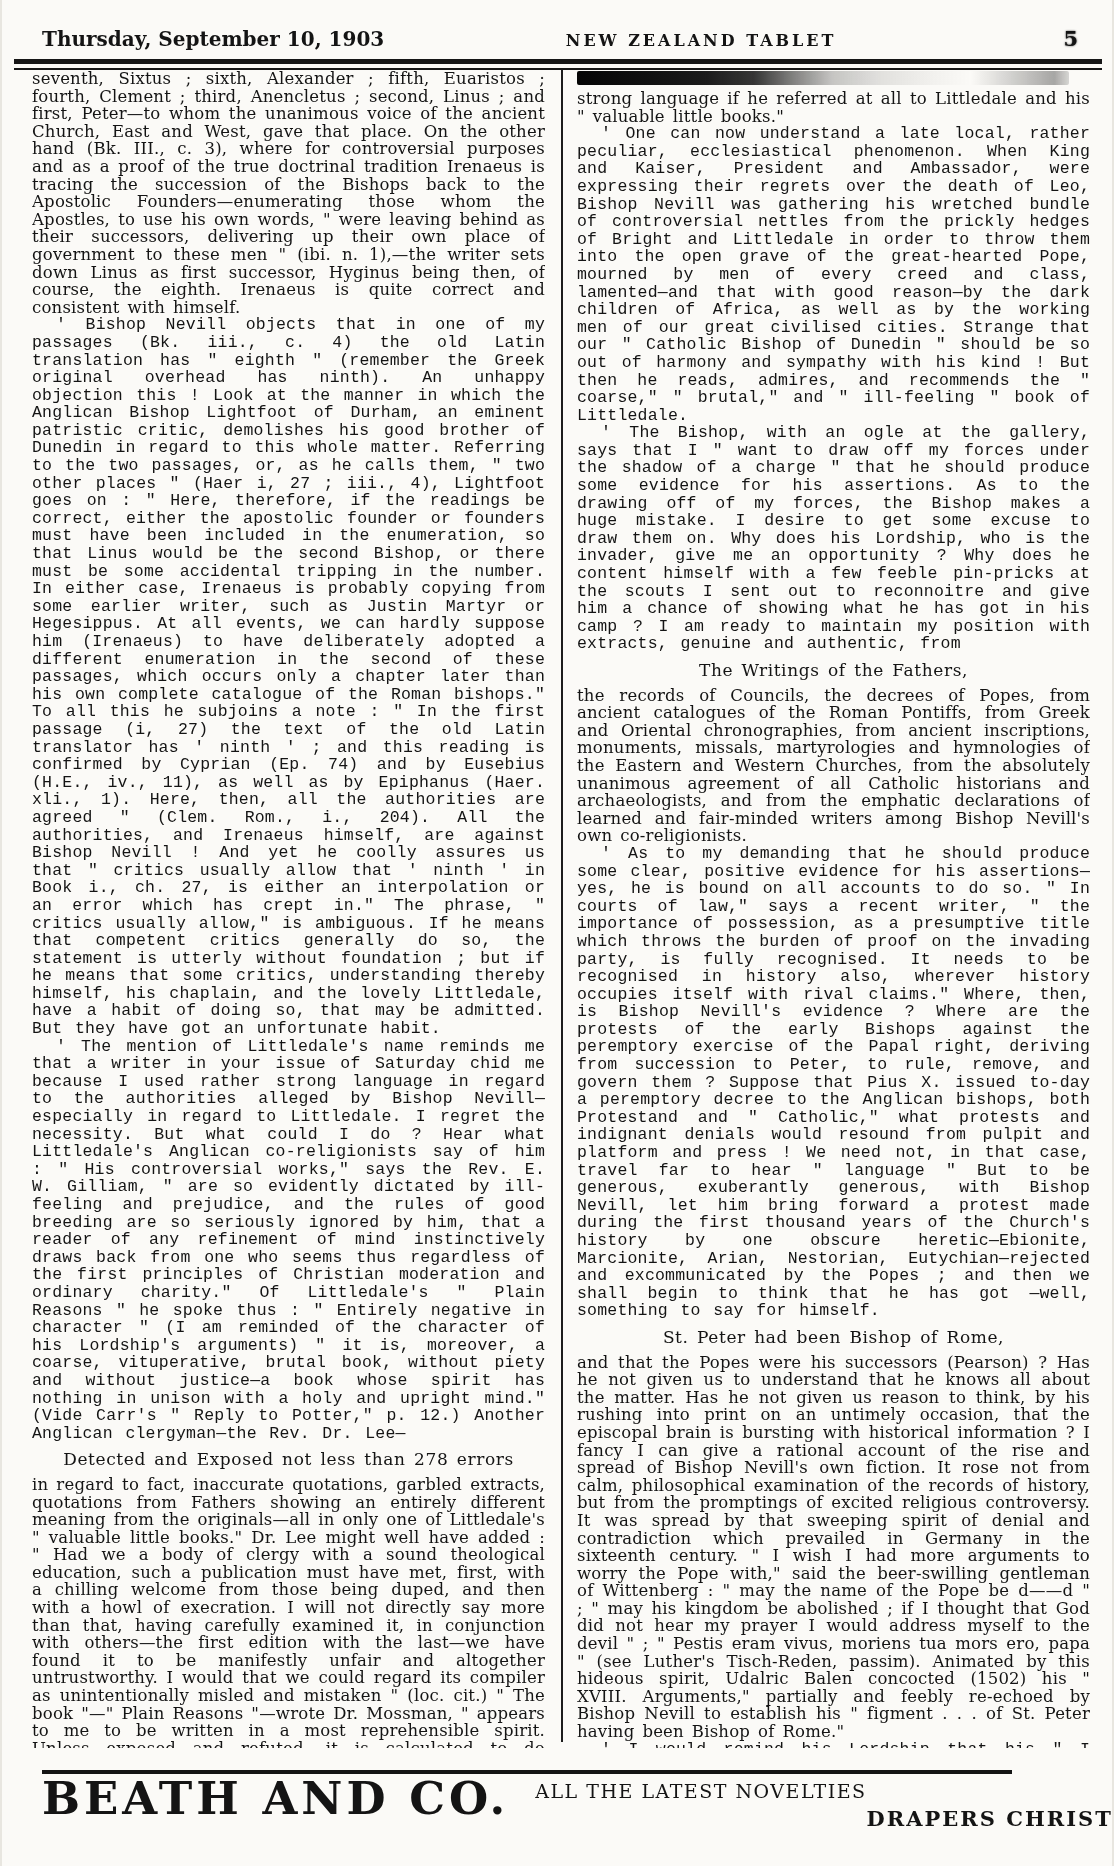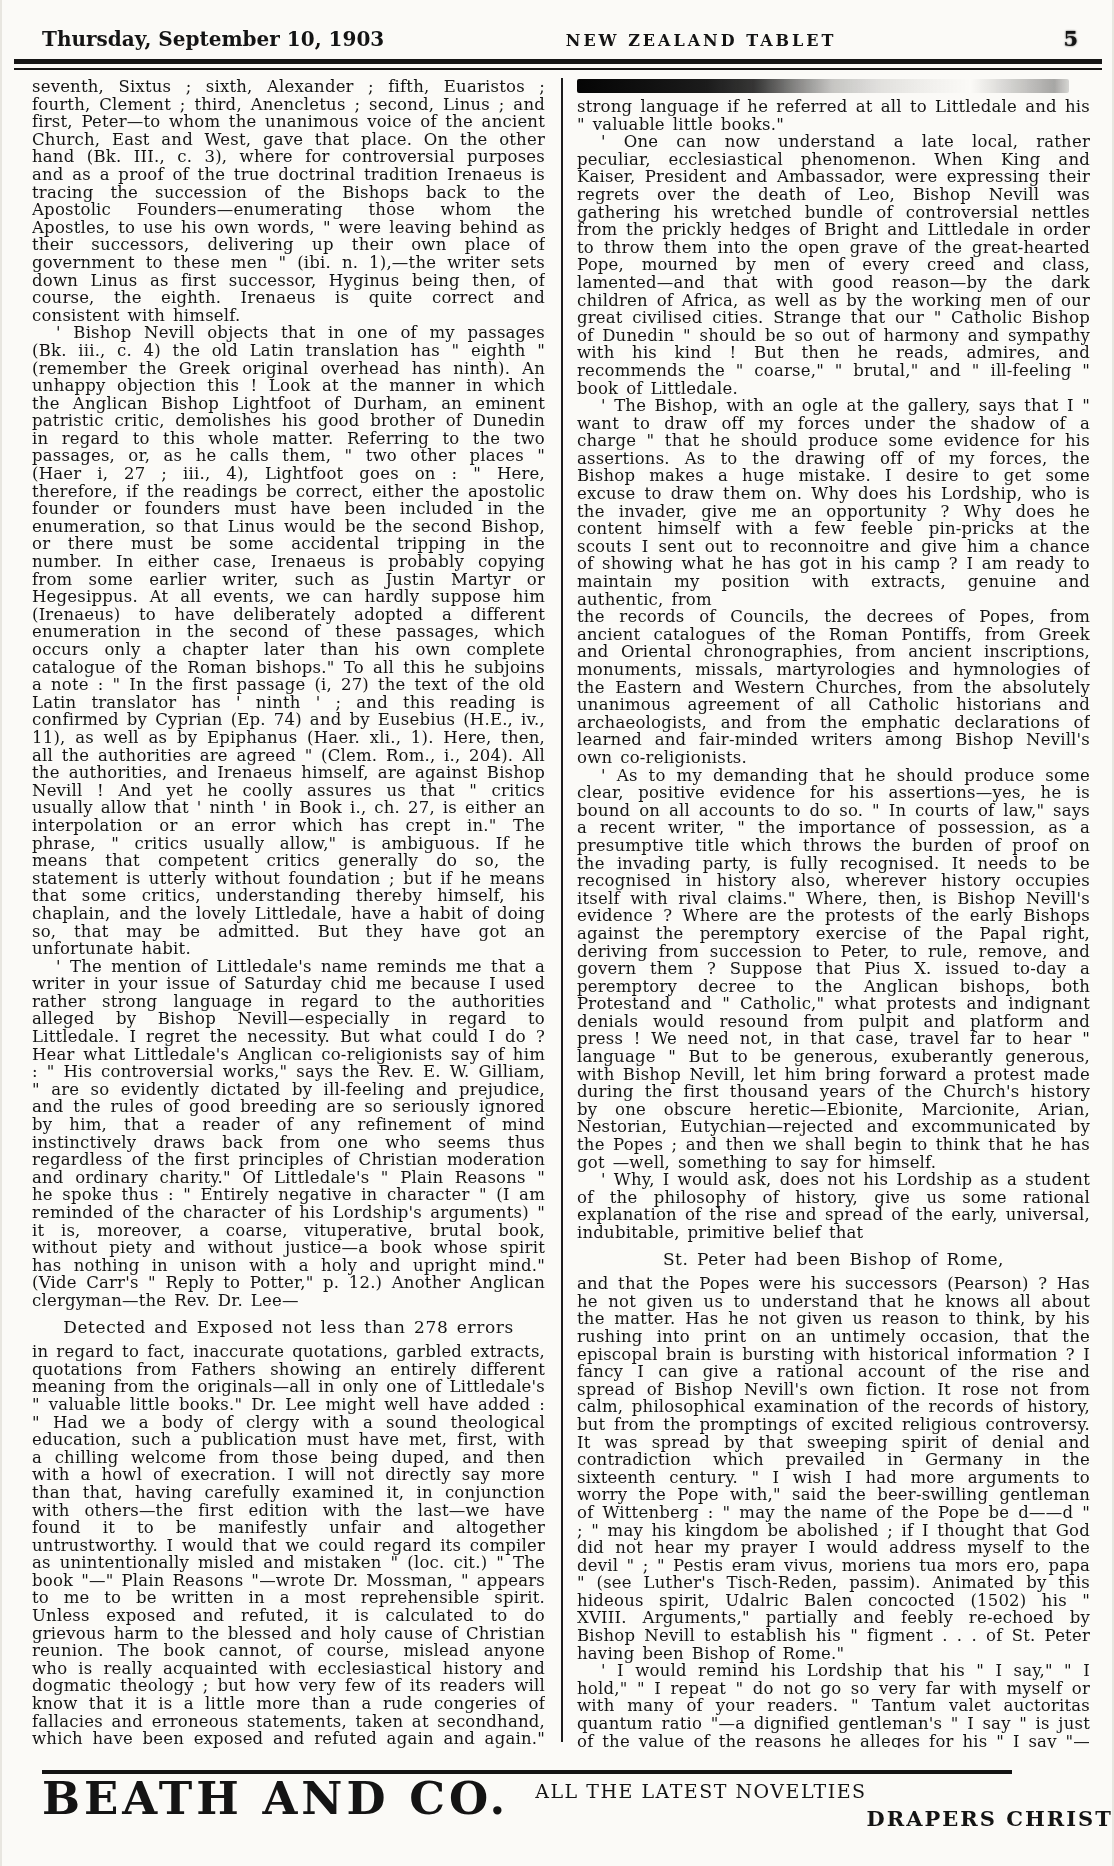--- a/index.html
+++ b/index.html
@@ -42,40 +42,40 @@
   .rule-double {
     margin: 4px 10px 0 12px;
     border-top: 5px solid #161616;
     border-bottom: 2px solid #161616;
     height: 4px;
   }
   
   .body {
     display: flex;
     height: 1678px;
-    padding: 8px 22px 0 30px;
+    padding: 0 22px 0 30px;
     overflow: hidden;
     box-sizing: border-box;
   }
   .col {
     flex: 1;
     text-align: justify;
     font-size: 16.5px;
     line-height: 17.6px;
     letter-spacing: 0.2px;
     word-spacing: 2.5px;
     overflow: hidden;
   }
   .col-divider {
     width: 2px;
     background: #1c1c1c;
     margin: 0 14px 6px 16px;
   }
   .col p.para { margin: 0; }
-  .col p.indent { text-indent: 24px; }
+  .col p.indent { text-indent: 24px; font-family: Liberation Mono, monospace; }
   .col h3.heading {
     margin: 9px 0 7px;
     font-size: 17px;
     font-weight: 400;
     text-align: center;
     letter-spacing: 0.6px;
   }
   
   .smudge {
     height: 14px;
@@ -149,23 +149,23 @@
         <h3 class="heading">Detected and Exposed not less than 278 errors</h3>
         <p class="para">in regard to fact, inaccurate quotations, garbled extracts, quotations from Fathers showing an entirely different meaning from the originals—all in only one of Littledale's " valuable little books." Dr. Lee might well have added : " Had we a body of clergy with a sound theological education, such a publication must have met, first, with a chilling welcome from those being duped, and then with a howl of execration. I will not directly say more than that, having carefully examined it, in conjunction with others—the first edition with the last—we have found it to be manifestly unfair and altogether untrustworthy. I would that we could regard its compiler as unintentionally misled and mistaken " (loc. cit.) " The book "—" Plain Reasons "—wrote Dr. Mossman, " appears to me to be written in a most reprehensible spirit. Unless exposed and refuted, it is calculated to do grievous harm to the blessed and holy cause of Christian reunion. The book cannot, of course, mislead anyone who is really acquainted with ecclesiastical history and dogmatic theology ; but how very few of its readers will know that it is a little more than a rude congeries of fallacies and erroneous statements, taken at secondhand, which have been exposed and refuted again and again." One might, in view of the sneers of Bright, and even of " the shameful garblings, misquotations, and misrepresentations " of Salmon's " Infallibility," keep his temper, but no honest man could use other than</p>
       </div>
     <div class="col-divider"></div>
     <div class="col">
       <div class="smudge"></div>
       <div>
           <p class="para">strong language if he referred at all to Littledale and his " valuable little books."</p>
           <p class="para indent">' One can now understand a late local, rather peculiar, ecclesiastical phenomenon. When King and Kaiser, President and Ambassador, were expressing their regrets over the death of Leo, Bishop Nevill was gathering his wretched bundle of controversial nettles from the prickly hedges of Bright and Littledale in order to throw them into the open grave of the great-hearted Pope, mourned by men of every creed and class, lamented—and that with good reason—by the dark children of Africa, as well as by the working men of our great civilised cities. Strange that our " Catholic Bishop of Dunedin " should be so out of harmony and sympathy with his kind ! But then he reads, admires, and recommends the " coarse," " brutal," and " ill-feeling " book of Littledale.</p>
           <p class="para indent">' The Bishop, with an ogle at the gallery, says that I " want to draw off my forces under the shadow of a charge " that he should produce some evidence for his assertions. As to the drawing off of my forces, the Bishop makes a huge mistake. I desire to get some excuse to draw them on. Why does his Lordship, who is the invader, give me an opportunity ? Why does he content himself with a few feeble pin-pricks at the scouts I sent out to reconnoitre and give him a chance of showing what he has got in his camp ? I am ready to maintain my position with extracts, genuine and authentic, from</p>
+          <h3 class="heading">The Writings of the Fathers,</h3>
           <p class="para">the records of Councils, the decrees of Popes, from ancient catalogues of the Roman Pontiffs, from Greek and Oriental chronographies, from ancient inscriptions, monuments, missals, martyrologies and hymnologies of the Eastern and Western Churches, from the absolutely unanimous agreement of all Catholic historians and archaeologists, and from the emphatic declarations of learned and fair-minded writers among Bishop Nevill's own co-religionists.</p>
           <p class="para indent">' As to my demanding that he should produce some clear, positive evidence for his assertions—yes, he is bound on all accounts to do so. " In courts of law," says a recent writer, " the importance of possession, as a presumptive title which throws the burden of proof on the invading party, is fully recognised. It needs to be recognised in history also, wherever history occupies itself with rival claims." Where, then, is Bishop Nevill's evidence ? Where are the protests of the early Bishops against the peremptory exercise of the Papal right, deriving from succession to Peter, to rule, remove, and govern them ? Suppose that Pius X. issued to-day a peremptory decree to the Anglican bishops, both Protestand and " Catholic," what protests and indignant denials would resound from pulpit and platform and press ! We need not, in that case, travel far to hear " language " But to be generous, exuberantly generous, with Bishop Nevill, let him bring forward a protest made during the first thousand years of the Church's history by one obscure heretic—Ebionite, Marcionite, Arian, Nestorian, Eutychian—rejected and excommunicated by the Popes ; and then we shall begin to think that he has got —well, something to say for himself.</p>
-          <p class="para indent">' Why, I would ask, does not his Lordship as a student of the philosophy of history, give us some rational explanation of the rise and spread of the early, universal, indubitable, primitive belief that</p>
           <h3 class="heading">St. Peter had been Bishop of Rome,</h3>
           <p class="para">and that the Popes were his successors (Pearson) ? Has he not given us to understand that he knows all about the matter. Has he not given us reason to think, by his rushing into print on an untimely occasion, that the episcopal brain is bursting with historical information ? I fancy I can give a rational account of the rise and spread of Bishop Nevill's own fiction. It rose not from calm, philosophical examination of the records of history, but from the promptings of excited religious controversy. It was spread by that sweeping spirit of denial and contradiction which prevailed in Germany in the sixteenth century. " I wish I had more arguments to worry the Pope with," said the beer-swilling gentleman of Wittenberg : " may the name of the Pope be d——d " ; " may his kingdom be abolished ; if I thought that God did not hear my prayer I would address myself to the devil " ; " Pestis eram vivus, moriens tua mors ero, papa " (see Luther's Tisch-Reden, passim). Animated by this hideous spirit, Udalric Balen concocted (1502) his " XVIII. Arguments," partially and feebly re-echoed by Bishop Nevill to establish his " figment . . . of St. Peter having been Bishop of Rome."</p>
           <p class="para indent">' I would remind his Lordship that his " I say," " I hold," " I repeat " do not go so very far with myself or with many of your readers. " Tantum valet auctoritas quantum ratio "—a dignified gentleman's " I say " is just of the value of the reasons he alleges for his " I say "—was a principle of the hard-headed medieval logicians. We, too, want arguments, evidence, quotations, extracts from ancient sources, clear, solid, convincing. The</p>
         </div>
     </div>
   </div>
 
   <div class="footer">
     <div class="footer-rule"></div>
     <div class="footer-content">

